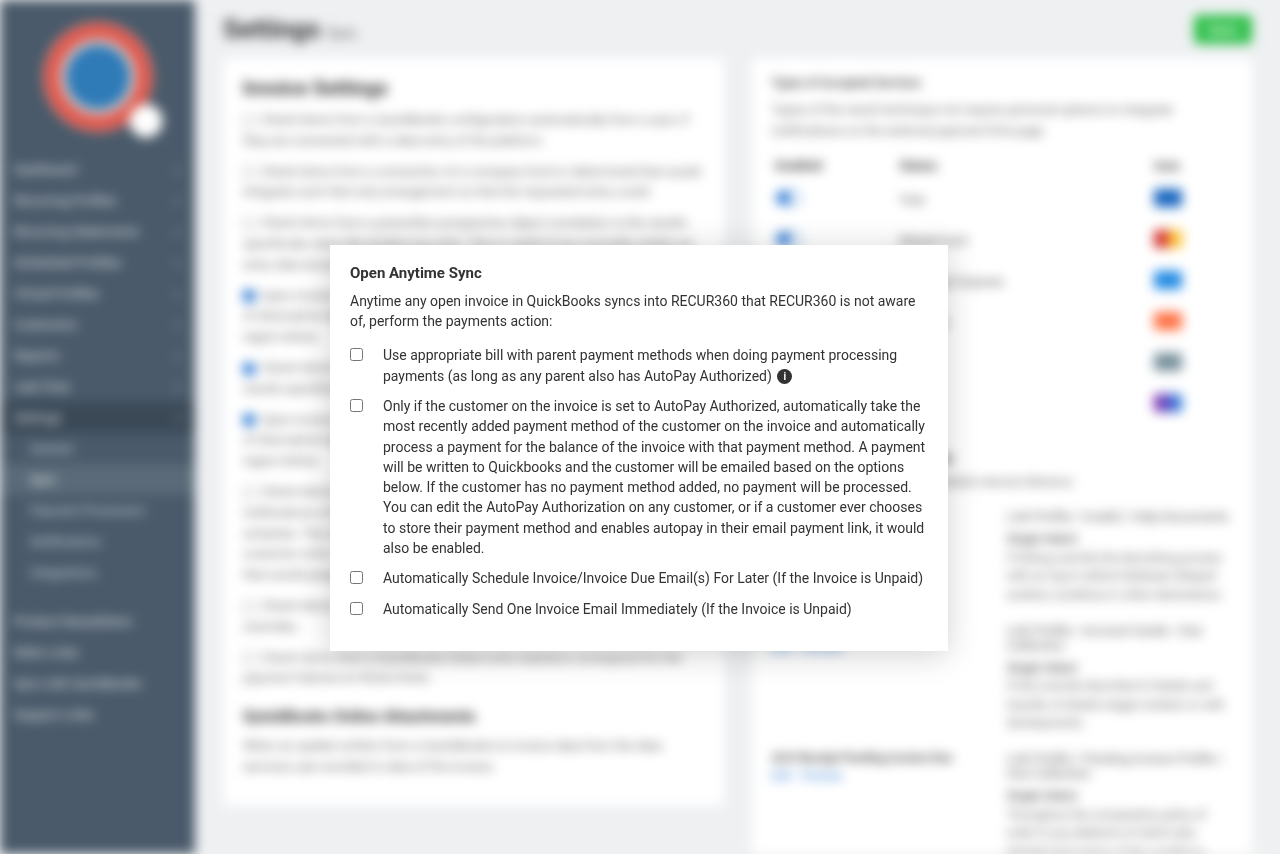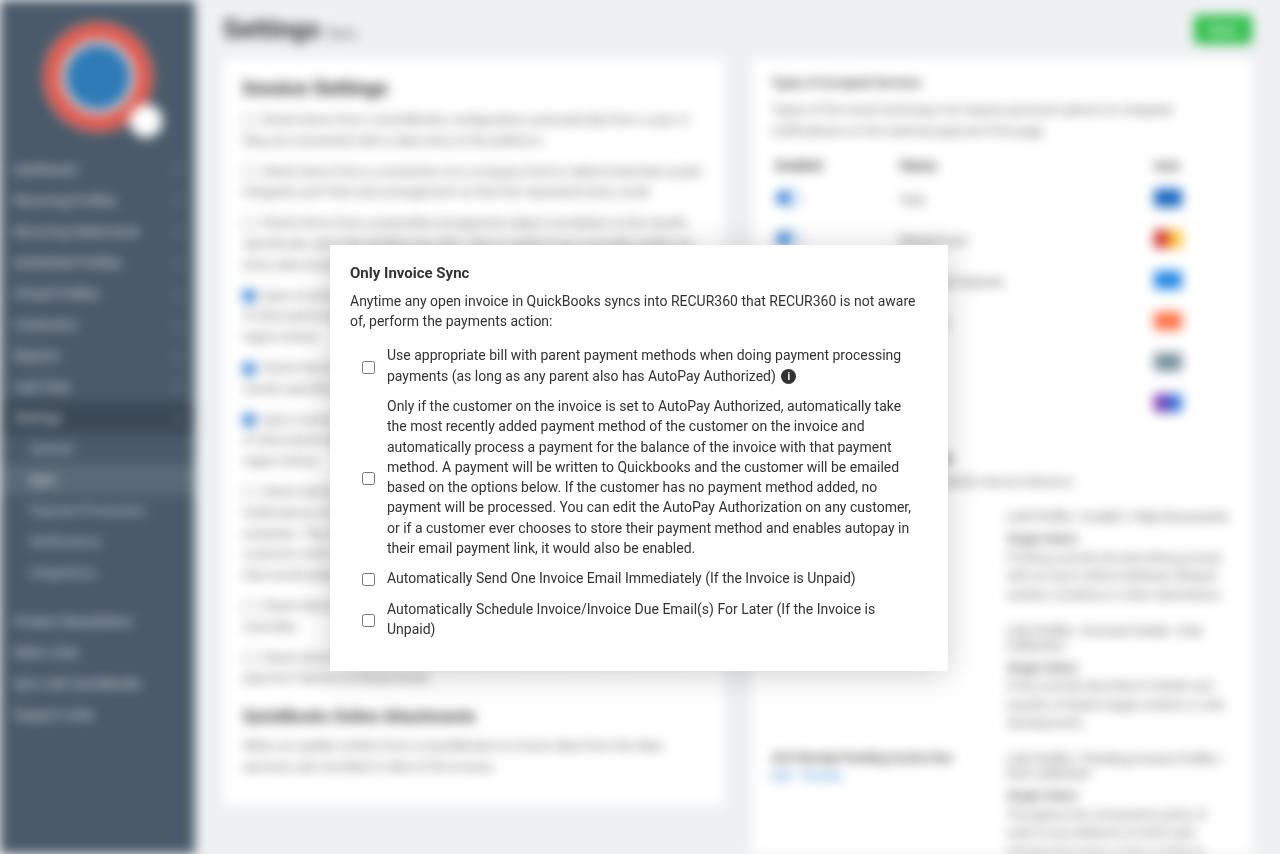--- a/index.html
+++ b/index.html
@@ -97,21 +97,21 @@
     background:#fff;
     box-shadow:0 4px 30px rgba(0,0,0,0.18);
     padding:18px 20px 22px;
     z-index:30;
     font-size:14px;
     color:#333;
     line-height:1.45;
   }
   .modal h3{font-size:15px;font-weight:700;margin-bottom:6px;}
   .modal p.lead{margin-bottom:14px;}
-  .opt{display:flex;align-items:center;gap:12px;margin:10px 12px;}
+  .opt{display:flex;align-items:flex-start;gap:20px;margin:10px 0;}
   .opt input[type=checkbox]{margin-top:3px;flex-shrink:0;width:13px;height:13px;}
   .opt label{flex:1;}
   .info-icon{
     display:inline-flex;width:15px;height:15px;border-radius:50%;
     background:#333;color:#fff;font-size:10px;font-weight:700;
     align-items:center;justify-content:center;margin-left:2px;
     vertical-align:middle;
   }
 </style>
 </head>
@@ -289,38 +289,38 @@
               </div>
             </div>
           </div>
         </div>
       </div>
     </div>
   </main>
 </div>
 
 <div class="modal">
-  <h3>Only Invoice Sync</h3>
+  <h3>Open Anytime Sync</h3>
   <p class="lead">Anytime any open invoice in QuickBooks syncs into RECUR360 that RECUR360 is not aware of, perform the payments action:</p>
 
   <div class="opt">
     <input type="checkbox" style="">
     <label>
       <span>Use appropriate bill with parent payment methods when doing payment processing payments (as long as any parent also has AutoPay Authorized)</span>
       <span class="info-icon">i</span>
     </label>
   </div>
 
   <div class="opt">
     <input type="checkbox" style="">
     <label>Only if the customer on the invoice is set to AutoPay Authorized, automatically take the most recently added payment method of the customer on the invoice and automatically process a payment for the balance of the invoice with that payment method. A payment will be written to Quickbooks and the customer will be emailed based on the options below. If the customer has no payment method added, no payment will be processed. You can edit the AutoPay Authorization on any customer, or if a customer ever chooses to store their payment method and enables autopay in their email payment link, it would also be enabled.</label>
   </div>
 
   <div class="opt">
     <input type="checkbox" style="">
+    <label>Automatically Schedule Invoice/Invoice Due Email(s) For Later (If the Invoice is Unpaid)</label>
+  </div>
+
+  <div class="opt">
+    <input type="checkbox" style="">
     <label>Automatically Send One Invoice Email Immediately (If the Invoice is Unpaid)</label>
   </div>
-
-  <div class="opt">
-    <input type="checkbox" style="">
-    <label>Automatically Schedule Invoice/Invoice Due Email(s) For Later (If the Invoice is Unpaid)</label>
-  </div>
 </div>
 
 </body></html>

